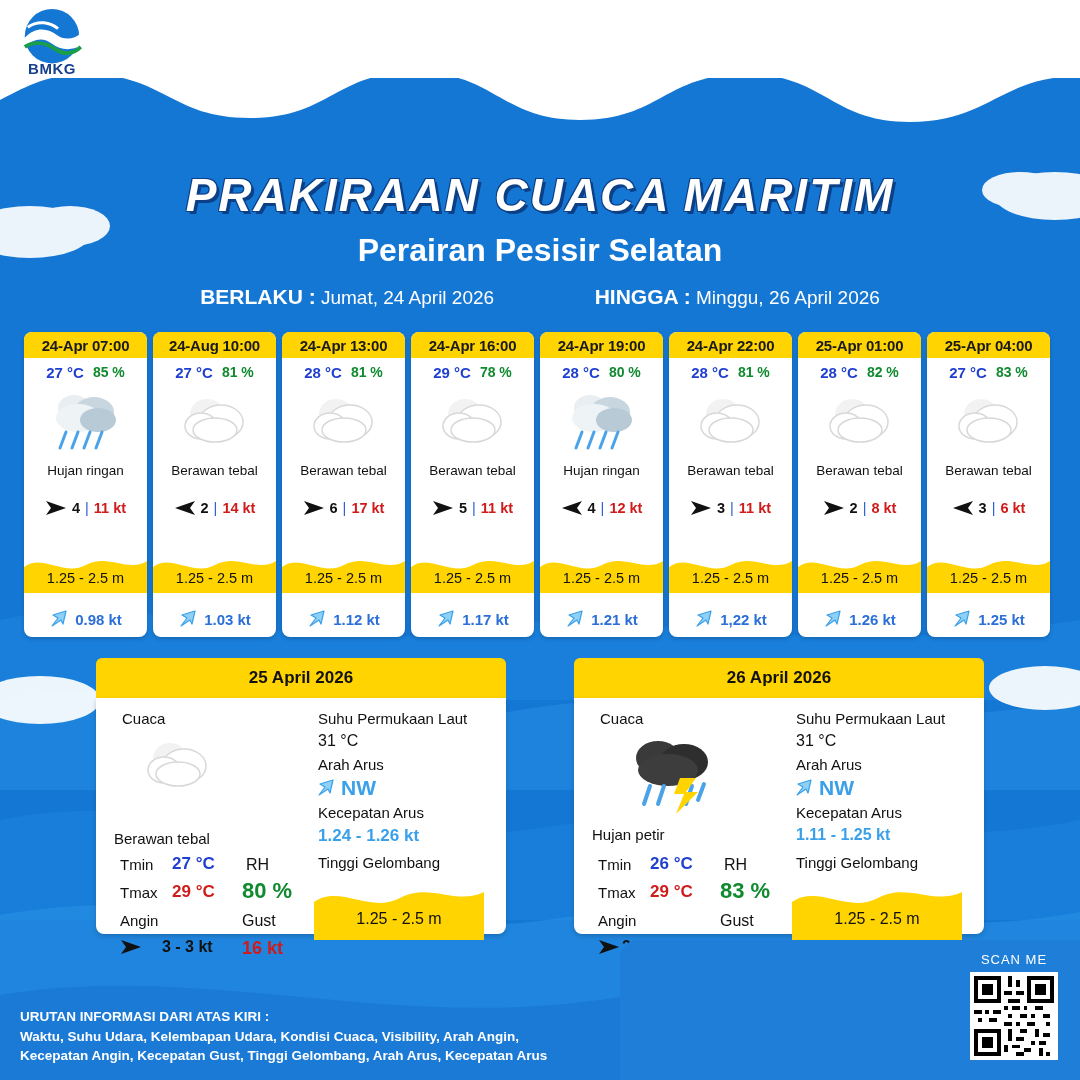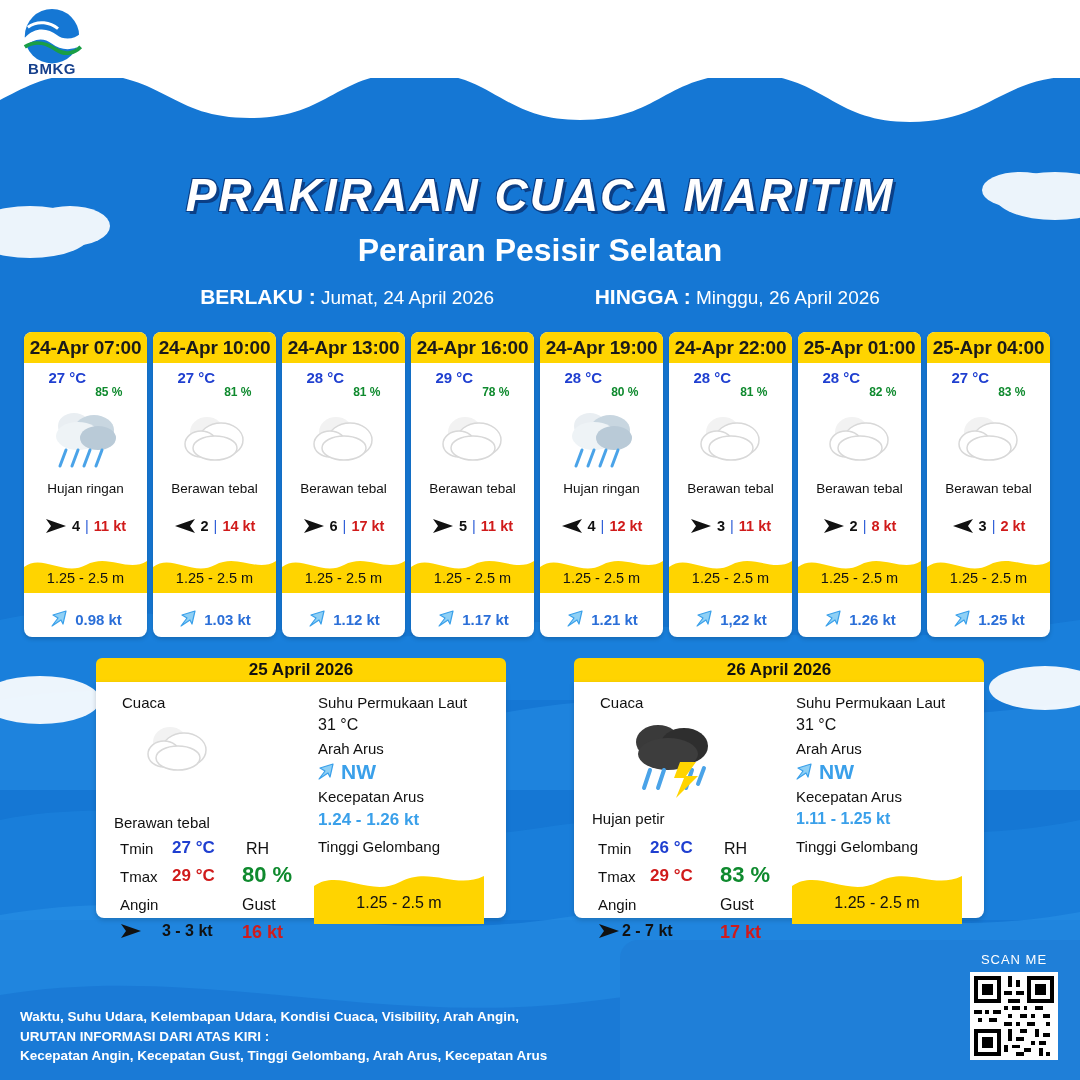--- a/index.html
+++ b/index.html
@@ -38,44 +38,44 @@
   .validrow .lbl { font-weight:bold; font-size:21px; }
   .validrow .sep { display:inline-block; width:90px; }
   
   .cards { position:absolute; top:332px; left:24px; width:1036px; height:305px; z-index:3;
            display:flex; gap:6px; }
   .card {
     width:123px; background:#ffffff; border-radius:8px; position:relative; overflow:hidden;
     box-shadow:0 2px 4px rgba(0,0,0,.18);
   }
   .card-hd {
-    background:#ffd400; color:#1a1a1a; font-size:19px; font-weight:bold;
+    background:#ffd400; color:#1a1a1a; font-size:15px; font-weight:bold;
     text-align:center; padding:5px 0 4px; letter-spacing:-.2px;
   }
   .card-tr { display:flex; justify-content:center; gap:9px; padding:6px 0 0; }
   .temp { color:#1f3fd0; font-weight:bold; font-size:15px; }
-  .rh   { color:#0f8a2e; font-weight:bold; font-size:12px;margin-top:16px; }
+  .rh   { color:#0f8a2e; font-weight:bold; font-size:14px; }
   .ico { height:78px; display:flex; align-items:center; justify-content:center; margin-top:2px;}
   .cond { text-align:center; font-size:13.5px; color:#111; margin-top:2px; }
   .windrow { display:flex; align-items:center; justify-content:center; gap:5px; margin-top:22px;
              font-size:14.5px; }
   .windrow .spd { color:#111; font-weight:bold; }
   .windrow .bar { color:#2b5bd7; }
   .windrow .kt  { color:#d01b1b; font-weight:bold; }
   .wavebox { position:absolute; left:0; bottom:44px; width:100%; height:46px; }
   .wavetxt { position:absolute; left:0; bottom:7px; width:100%; text-align:center;
              font-size:14.5px; color:#111; font-weight:normal; }
   .curr { position:absolute; left:0; bottom:8px; width:100%; display:flex; align-items:center;
           justify-content:center; gap:6px; font-size:15px; color:#2b6fd8; font-weight:bold; }
   
   .daily { position:absolute; top:658px; z-index:3; width:410px; }
   .daily.left { left:96px; }
   .daily.right { left:574px; }
   .daily-hd { background:#ffd400; color:#111; font-weight:bold; font-size:17px;
-              text-align:center; padding:2px 0; border-radius:6px 6px 0 0; }
+              text-align:center; padding:10px 0; border-radius:6px 6px 0 0; }
   .daily-bd { background:#fff; border-radius:0 0 8px 8px; height:236px; position:relative;
               box-shadow:0 2px 5px rgba(0,0,0,.18); }
   .d-lab { font-size:15px; color:#111; }
   .blue  { color:#1f3fd0; font-weight:bold; }
   .green { color:#0f8a2e; font-weight:bold; }
   .red   { color:#d01b1b; font-weight:bold; }
   .lblue { color:#3aa0ea; font-weight:bold; }
   
   .footnote { position:absolute; left:20px; bottom:14px; z-index:6; color:#ffffff;
               font-size:13.5px; font-weight:bold; line-height:1.45; }
@@ -167,21 +167,21 @@
        <div class="wavetxt">1.25 - 2.5 m</div>
      </div>
      <div class="curr">
         <svg width="20" height="20" viewBox="0 0 20 20">
     <polygon points="17,2 4,6 9,9 3,17 12,11 14,15" fill="#8fd0f5" stroke="#3aa0ea" stroke-width="1.2" stroke-linejoin="round"></polygon>
   </svg>
         <span>0.98 kt</span>
       </div>
     </div>
     <div class="card">
-      <div class="card-hd">24-Apr 10:00</div>
+      <div class="card-hd">24-Aug 10:00</div>
      <div class="card-tr">
        <span class="temp">27 °C</span>
        <span class="rh">81 %</span>
      </div>
      <div class="ico">
         <svg width="76" height="68" viewBox="0 0 76 68">
     <ellipse cx="30" cy="26" rx="17" ry="15" fill="#f2f2f2"></ellipse>
     <ellipse cx="44" cy="34" rx="22" ry="17" fill="#ffffff" stroke="#d8d8d8" stroke-width="1.5"></ellipse>
     <ellipse cx="24" cy="38" rx="16" ry="13" fill="#ffffff" stroke="#d8d8d8" stroke-width="1.5"></ellipse>
     <ellipse cx="38" cy="42" rx="22" ry="12" fill="#ffffff" stroke="#d8d8d8" stroke-width="1.5"></ellipse>
@@ -409,21 +409,21 @@
     <ellipse cx="38" cy="42" rx="22" ry="12" fill="#ffffff" stroke="#d8d8d8" stroke-width="1.5"></ellipse>
   </svg>
       </div>
      <div class="cond">Berawan tebal</div>
      <div class="windrow">
        <svg width="22" height="16" viewBox="0 0 22 16" style="transform:rotate(180deg)">
     <polygon points="1,1 21,8 1,15 6,8" fill="#111"></polygon>
   </svg>
        <span class="spd">3</span>
        <span class="bar">|</span>
-       <span class="kt">2 kt</span>
+       <span class="kt">6 kt</span>
      </div>
      <div class="wavebox">
         <svg viewBox="0 0 123 46" preserveAspectRatio="none" style="position:absolute;left:0;bottom:0;width:100%;height:46px">
     <path d="M0 20 C 18 6, 40 30, 62 18 C 84 6, 104 26, 123 14 L123 46 L0 46 Z" fill="#ffd400"></path>
   </svg>
        <div class="wavetxt">1.25 - 2.5 m</div>
      </div>
      <div class="curr">
         <svg width="20" height="20" viewBox="0 0 20 20">
     <polygon points="17,2 4,6 9,9 3,17 12,11 14,15" fill="#8fd0f5" stroke="#3aa0ea" stroke-width="1.2" stroke-linejoin="round"></polygon>
@@ -537,22 +537,22 @@
       <svg viewBox="0 0 170 62" preserveAspectRatio="none" style="position:absolute;left:0;bottom:0;width:100%;height:62px;">
         <path d="M0 24 C 26 6, 56 36, 86 20 C 116 4, 142 28, 170 14 L170 62 L0 62 Z" fill="#ffd400"></path>
       </svg>
       <div style="position:absolute;left:0;bottom:12px;width:100%;text-align:center;font-size:16px;color:#111;">1.25 - 2.5 m</div>
     </div>
   </div>
 </div>
 
 <div class="bottom-panel"></div>
 <div class="footnote">
+  <div>URUTAN INFORMASI DARI ATAS KIRI :</div>
   <div>Waktu, Suhu Udara, Kelembapan Udara, Kondisi Cuaca, Visibility, Arah Angin,</div>
-  <div>URUTAN INFORMASI DARI ATAS KIRI :</div>
   <div>Kecepatan Angin, Kecepatan Gust, Tinggi Gelombang, Arah Arus, Kecepatan Arus</div>
 </div>
 <div class="qr-wrap">
   <div class="qr-label">SCAN ME</div>
   <div class="qr">
     <svg viewBox="0 0 21 21" width="80" height="80" shape-rendering="crispEdges">
       <rect width="21" height="21" fill="#fff"></rect>
       <g fill="#000">
         <rect x="0" y="0" width="7" height="1"></rect>
           <rect x="0" y="6" width="7" height="1"></rect>

